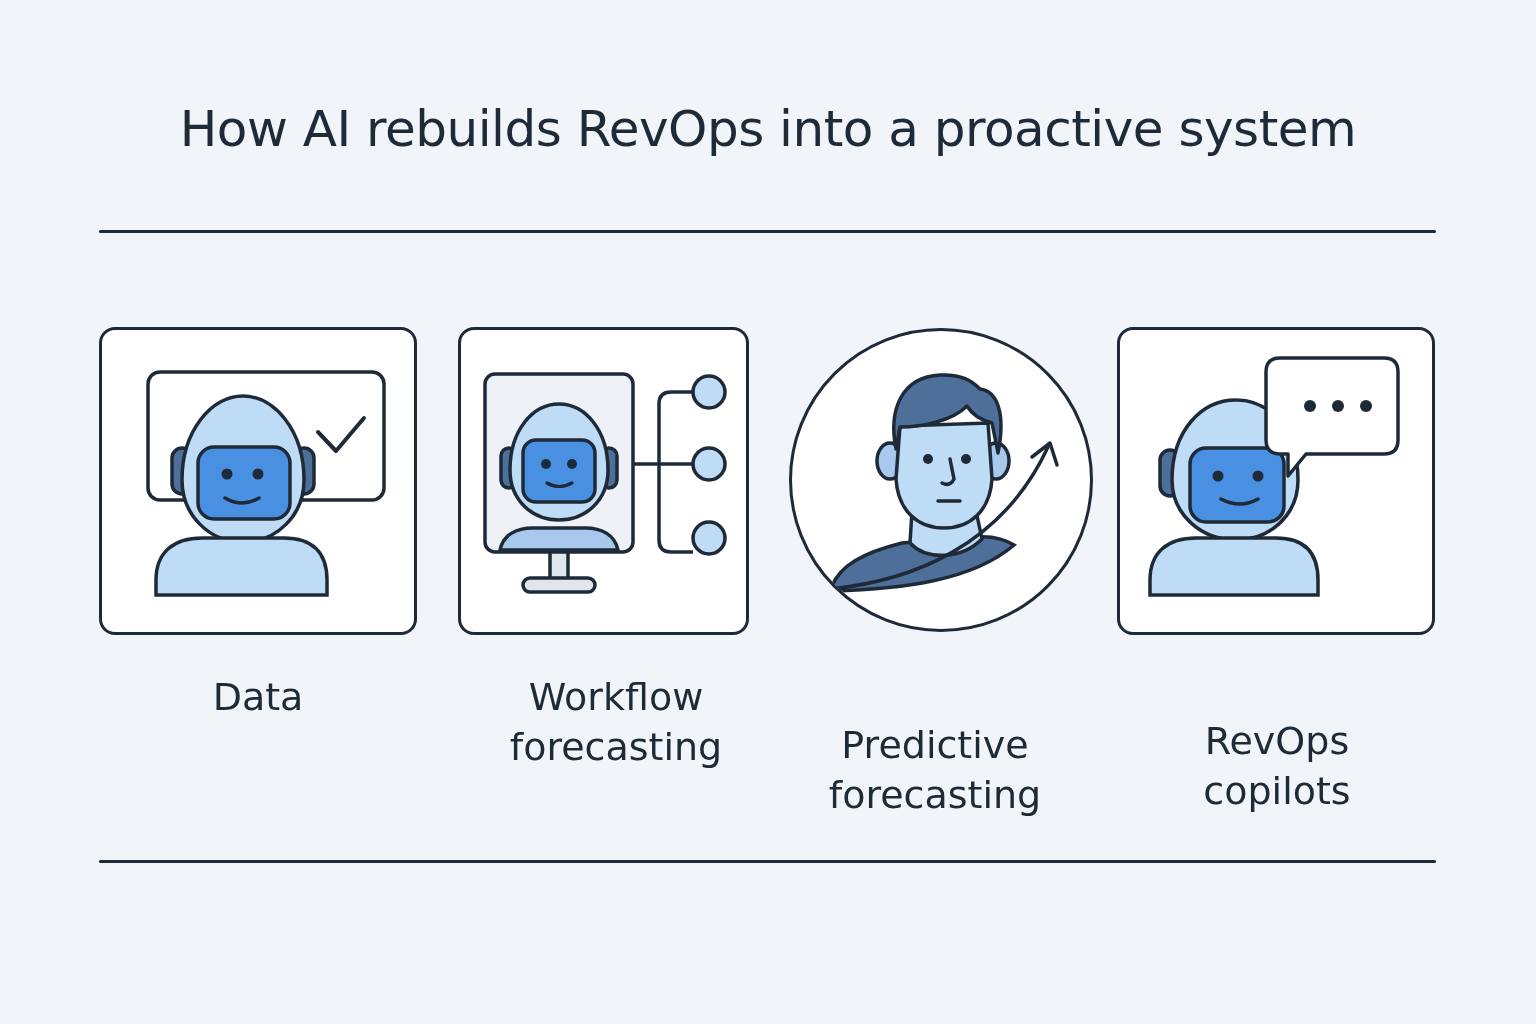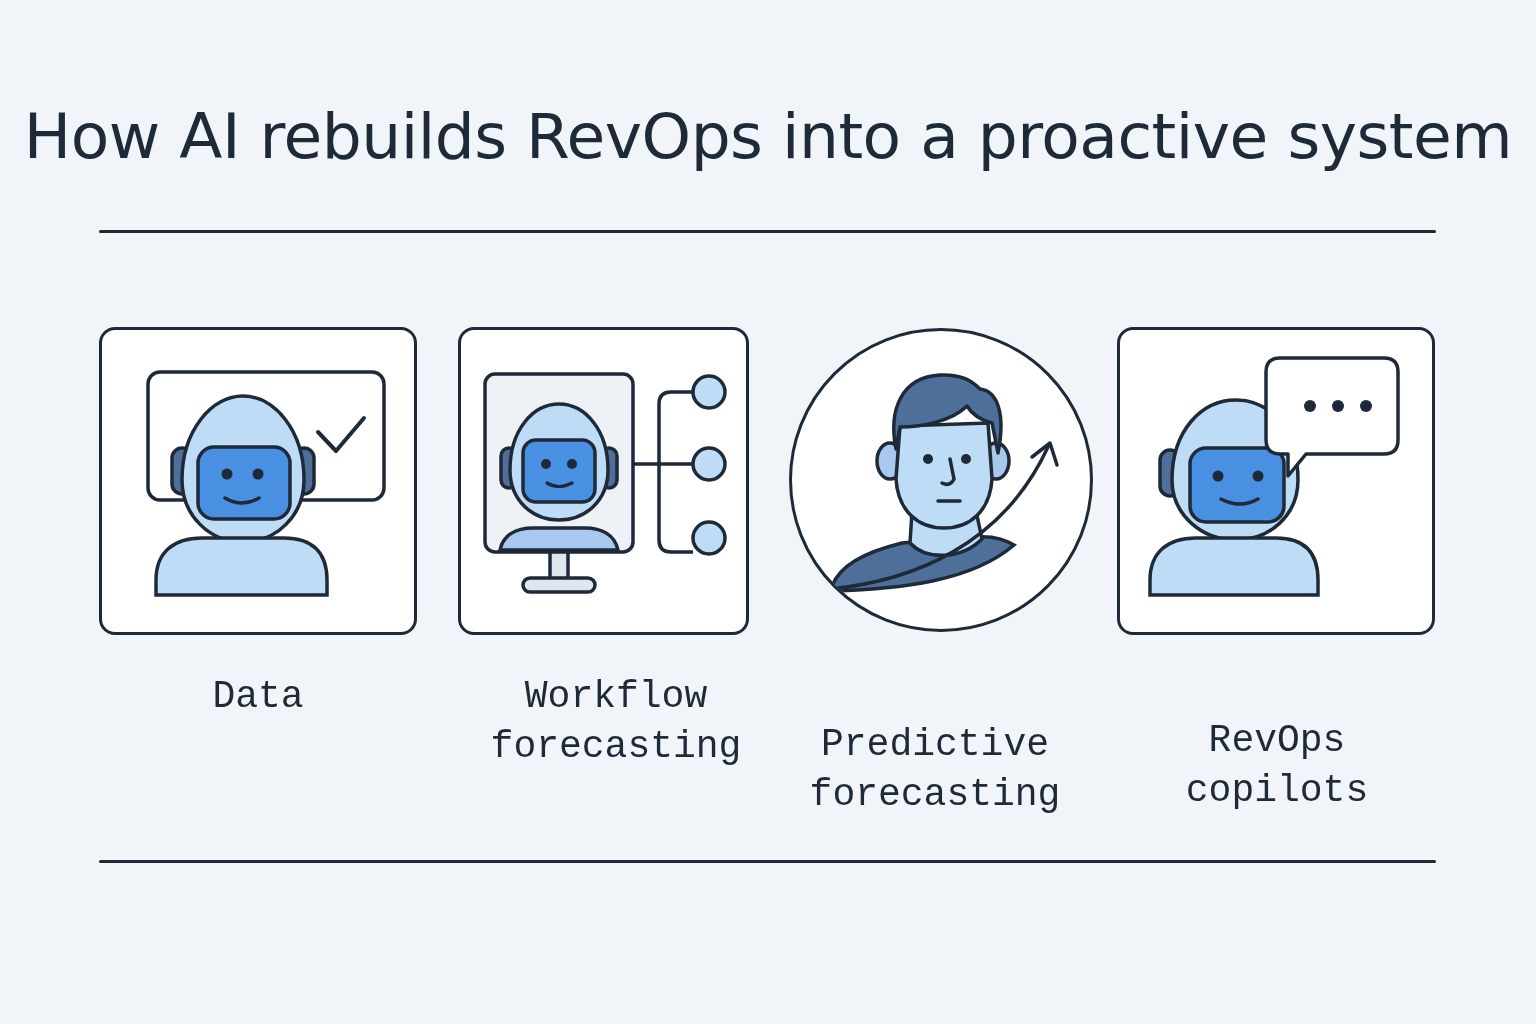--- a/index.html
+++ b/index.html
@@ -9,21 +9,21 @@
     position: relative;
     overflow: hidden;
     font-family: "DejaVu Sans", sans-serif;
     color: #1e2a38;
   }
   .title {
     position: absolute;
     left: 0; width: 1536px;
     top: 100px;
     text-align: center;
-    font-size: 63px;
+    font-size: 50px;
     font-weight: 500;
     letter-spacing: -0.5px;
     color: #1e2a38;
   }
   .divider {
     position: absolute;
     left: 99px; width: 1337px;
     height: 3px;
     background: #1e2a38;
     border-radius: 2px;
@@ -38,21 +38,21 @@
   }
   .card svg { position: absolute; left: 0; top: 0; }
   .label {
     position: absolute;
     top: 672px;
     text-align: center;
     font-size: 38px;
     line-height: 50px;
     color: #1e2a38;
   }
-  .label span { display: block; font-family: Liberation Mono, monospace; }
+  .label span { display: block; }
 </style>
 </head>
 <body>
 
 <div class="title">How AI rebuilds RevOps into a proactive system</div>
 <div class="divider top"></div>
 
 <div class="card" style="left:99px; top:327px; width:318px; height:308px; border-radius:16px;">
   <svg width="312" height="302" viewBox="0 0 312 302">
     <rect x="46" y="42" width="236" height="128" rx="12" fill="#fff" stroke="#1e2a38" stroke-width="3.5"></rect>

